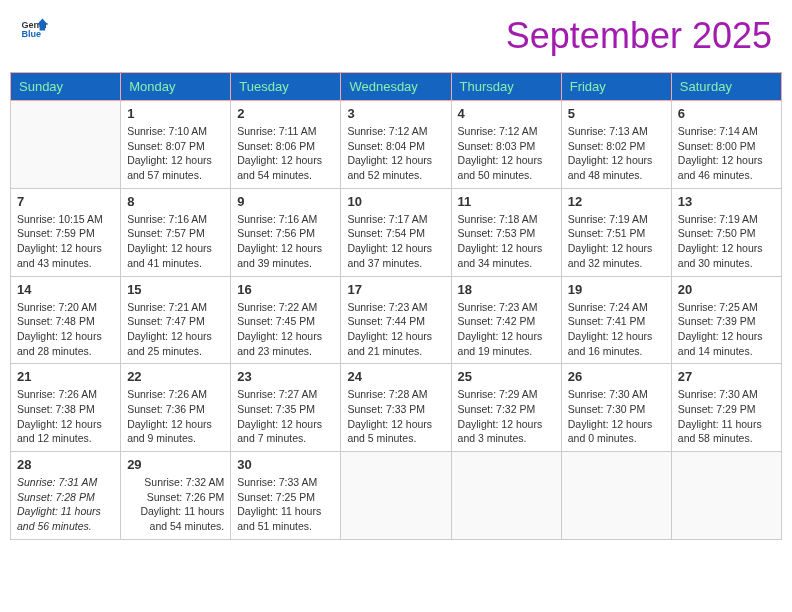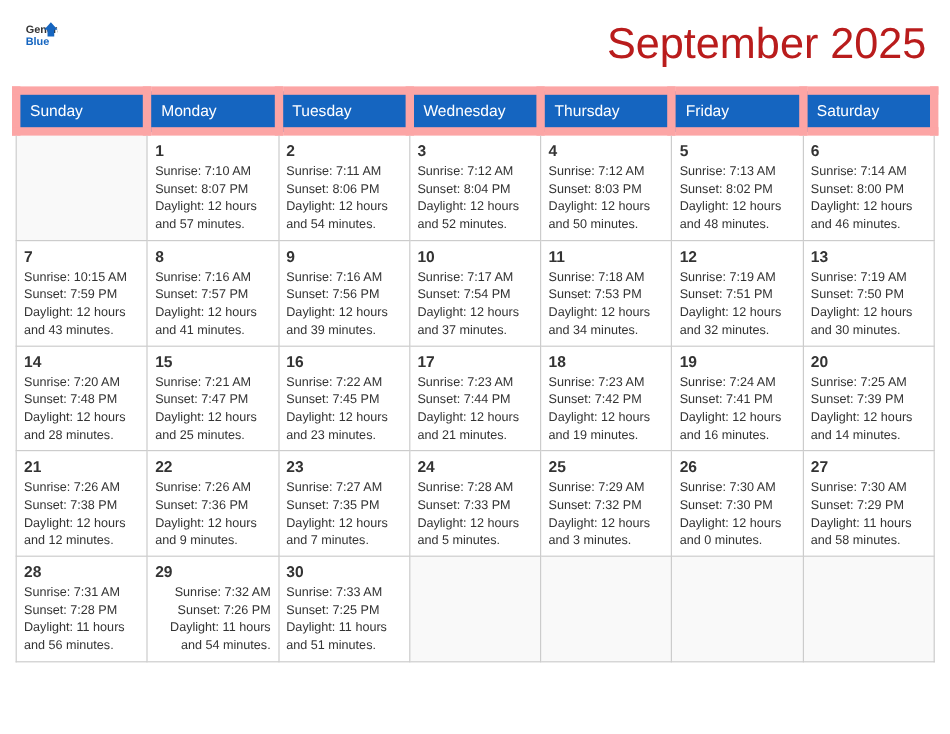--- a/index.html
+++ b/index.html
@@ -25,39 +25,39 @@
     .logo-icon {
       width: 28px;
       height: 28px;
     }
     .title-area {
       text-align: right;
     }
     .calendar-title {
       font-size: 36px;
       font-weight: normal;
-      color: #b91c1c;
+      color: #a21caf;
     }
     .calendar-subtitle {
       font-size: 14px;
       color: #555;
     }
     .calendar {
       width: 100%;
       border-collapse: collapse;
       border: 1px solid #ccc;
     }
     .calendar th {
       background-color: #1565C0;
-      color: #ffffff;
+      color: #86efac;
       text-align: left;
       padding: 6px 8px;
       font-size: 13px;
       font-weight: normal;
-      border: 7px solid #fca5a5;
+      border: 1px solid #fca5a5;
     }
     .calendar td {
       vertical-align: top;
       padding: 5px 6px;
       border: 1px solid #ccc;
       width: calc(100% / 7);
       min-height: 80px;
       font-size: 11px;
       color: #333;
     }
@@ -299,21 +299,21 @@
           <span class="day-number">27</span>
           <div class="day-info" style="white-space: pre-line;">Sunrise: 7:30 AM
 Sunset: 7:29 PM
 Daylight: 11 hours
 and 58 minutes.</div>
         </td>
       </tr>
       <tr>
         <td>
           <span class="day-number">28</span>
-          <div class="day-info" style="white-space: pre-line;">Sunrise: 7:31 AM
+          <div class="day-info" style="white-space: pre-line; font-style: italic;">Sunrise: 7:31 AM
 Sunset: 7:28 PM
 Daylight: 11 hours
 and 56 minutes.</div>
         </td>
         <td>
           <span class="day-number">29</span>
           <div class="day-info" style="white-space: pre-line; text-align: right;">Sunrise: 7:32 AM
 Sunset: 7:26 PM
 Daylight: 11 hours
 and 54 minutes.</div>

